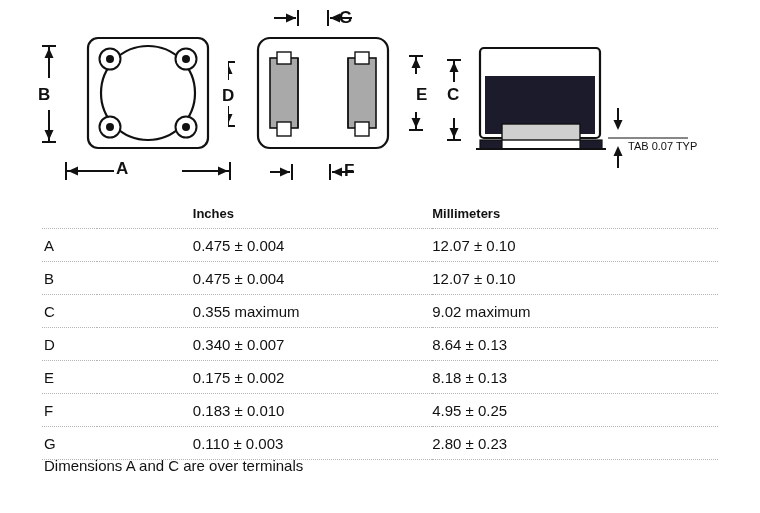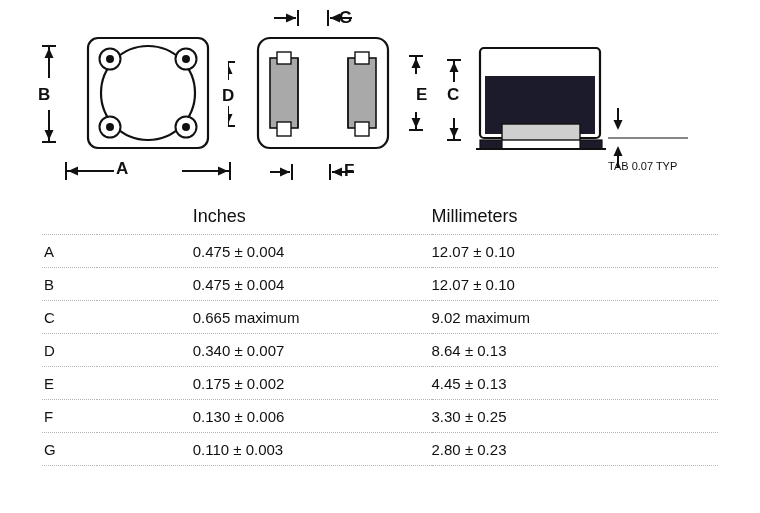--- a/index.html
+++ b/index.html
@@ -65,21 +65,22 @@
   table.dim-table td {
     text-align: left;
     padding: 8px 4px 7px 4px;
     font-weight: normal;
     color: #111111;
     border-bottom: 1px dotted #b5b5b5;
   }
 
   table.dim-table thead th {
     border-bottom: 1px dotted #b5b5b5;
-    font-size: 18px;
+    font-size: 13px;
+    font-weight: bold;
   }
 
   table.dim-table .col-sym {
     width: 52px;
     padding-left: 2px;
   }
   table.dim-table .col-in {
     width: 250px;
     padding-left: 96px;
   }
@@ -227,21 +228,21 @@
       <g stroke="#111111" stroke-width="2">
         <line x1="178" y1="108" x2="178" y2="128"></line>
         <line x1="178" y1="148" x2="178" y2="168"></line>
         <polygon points="178,130 173.5,120 182.5,120" fill="#111111" stroke="none"></polygon>
         <polygon points="178,146 173.5,156 182.5,156" fill="#111111" stroke="none"></polygon>
         <line x1="168" y1="138" x2="248" y2="138" stroke-width="1.2"></line>
       </g>
     </svg>
 
     <span class="dim-label" style="left:447px;top:85px;">C</span>
-    <span class="tab-note" style="left:608px;top:140px;margin-top:20px;">TAB 0.07 TYP</span>
+    <span class="tab-note" style="left:628px;top:140px;">TAB 0.07 TYP</span>
 
   </div>
 
   <div class="table-wrap">
     <table class="dim-table">
       <thead>
         <tr>
           <th class="col-sym"></th>
           <th class="col-in">Inches</th>
           <th class="col-mm">Millimeters</th>
@@ -253,41 +254,42 @@
           <td class="col-in">0.475 ± 0.004</td>
           <td class="col-mm">12.07 ± 0.10</td>
         </tr>
         <tr>
           <td class="col-sym">B</td>
           <td class="col-in">0.475 ± 0.004</td>
           <td class="col-mm">12.07 ± 0.10</td>
         </tr>
         <tr>
           <td class="col-sym">C</td>
-          <td class="col-in">0.665 maximum</td>
+          <td class="col-in">0.355 maximum</td>
           <td class="col-mm">9.02 maximum</td>
         </tr>
         <tr>
           <td class="col-sym">D</td>
           <td class="col-in">0.340 ± 0.007</td>
           <td class="col-mm">8.64 ± 0.13</td>
         </tr>
         <tr>
           <td class="col-sym">E</td>
           <td class="col-in">0.175 ± 0.002</td>
-          <td class="col-mm">4.45 ± 0.13</td>
+          <td class="col-mm">8.18 ± 0.13</td>
         </tr>
         <tr>
           <td class="col-sym">F</td>
-          <td class="col-in">0.130 ± 0.006</td>
-          <td class="col-mm">3.30 ± 0.25</td>
+          <td class="col-in">0.183 ± 0.010</td>
+          <td class="col-mm">4.95 ± 0.25</td>
         </tr>
         <tr>
           <td class="col-sym">G</td>
           <td class="col-in">0.110 ± 0.003</td>
           <td class="col-mm">2.80 ± 0.23</td>
         </tr>
       </tbody>
     </table>
   </div>
 
+  <div class="footnote">Dimensions A and C are over terminals</div>
 
 </div>
 
 </body></html>

